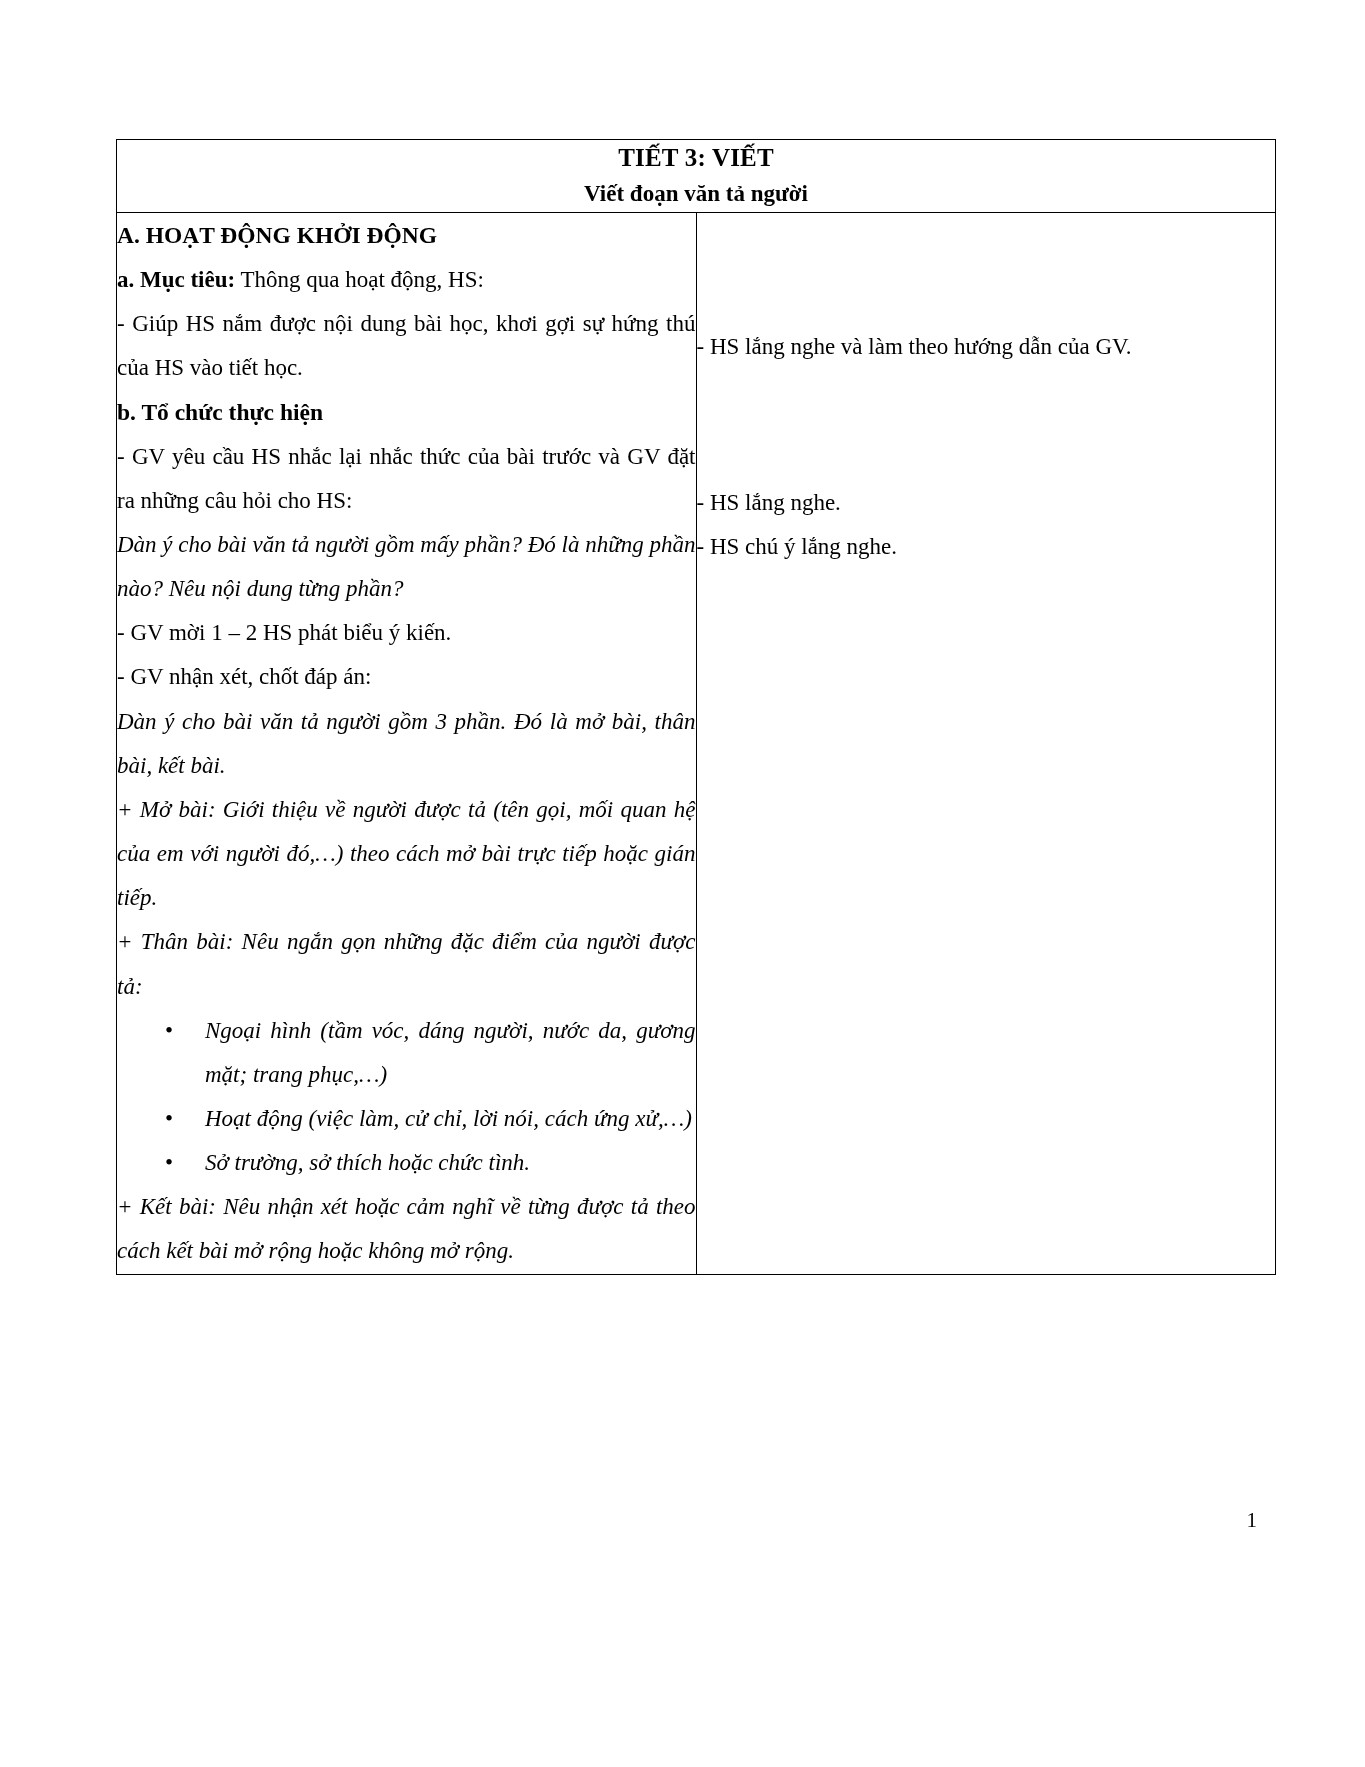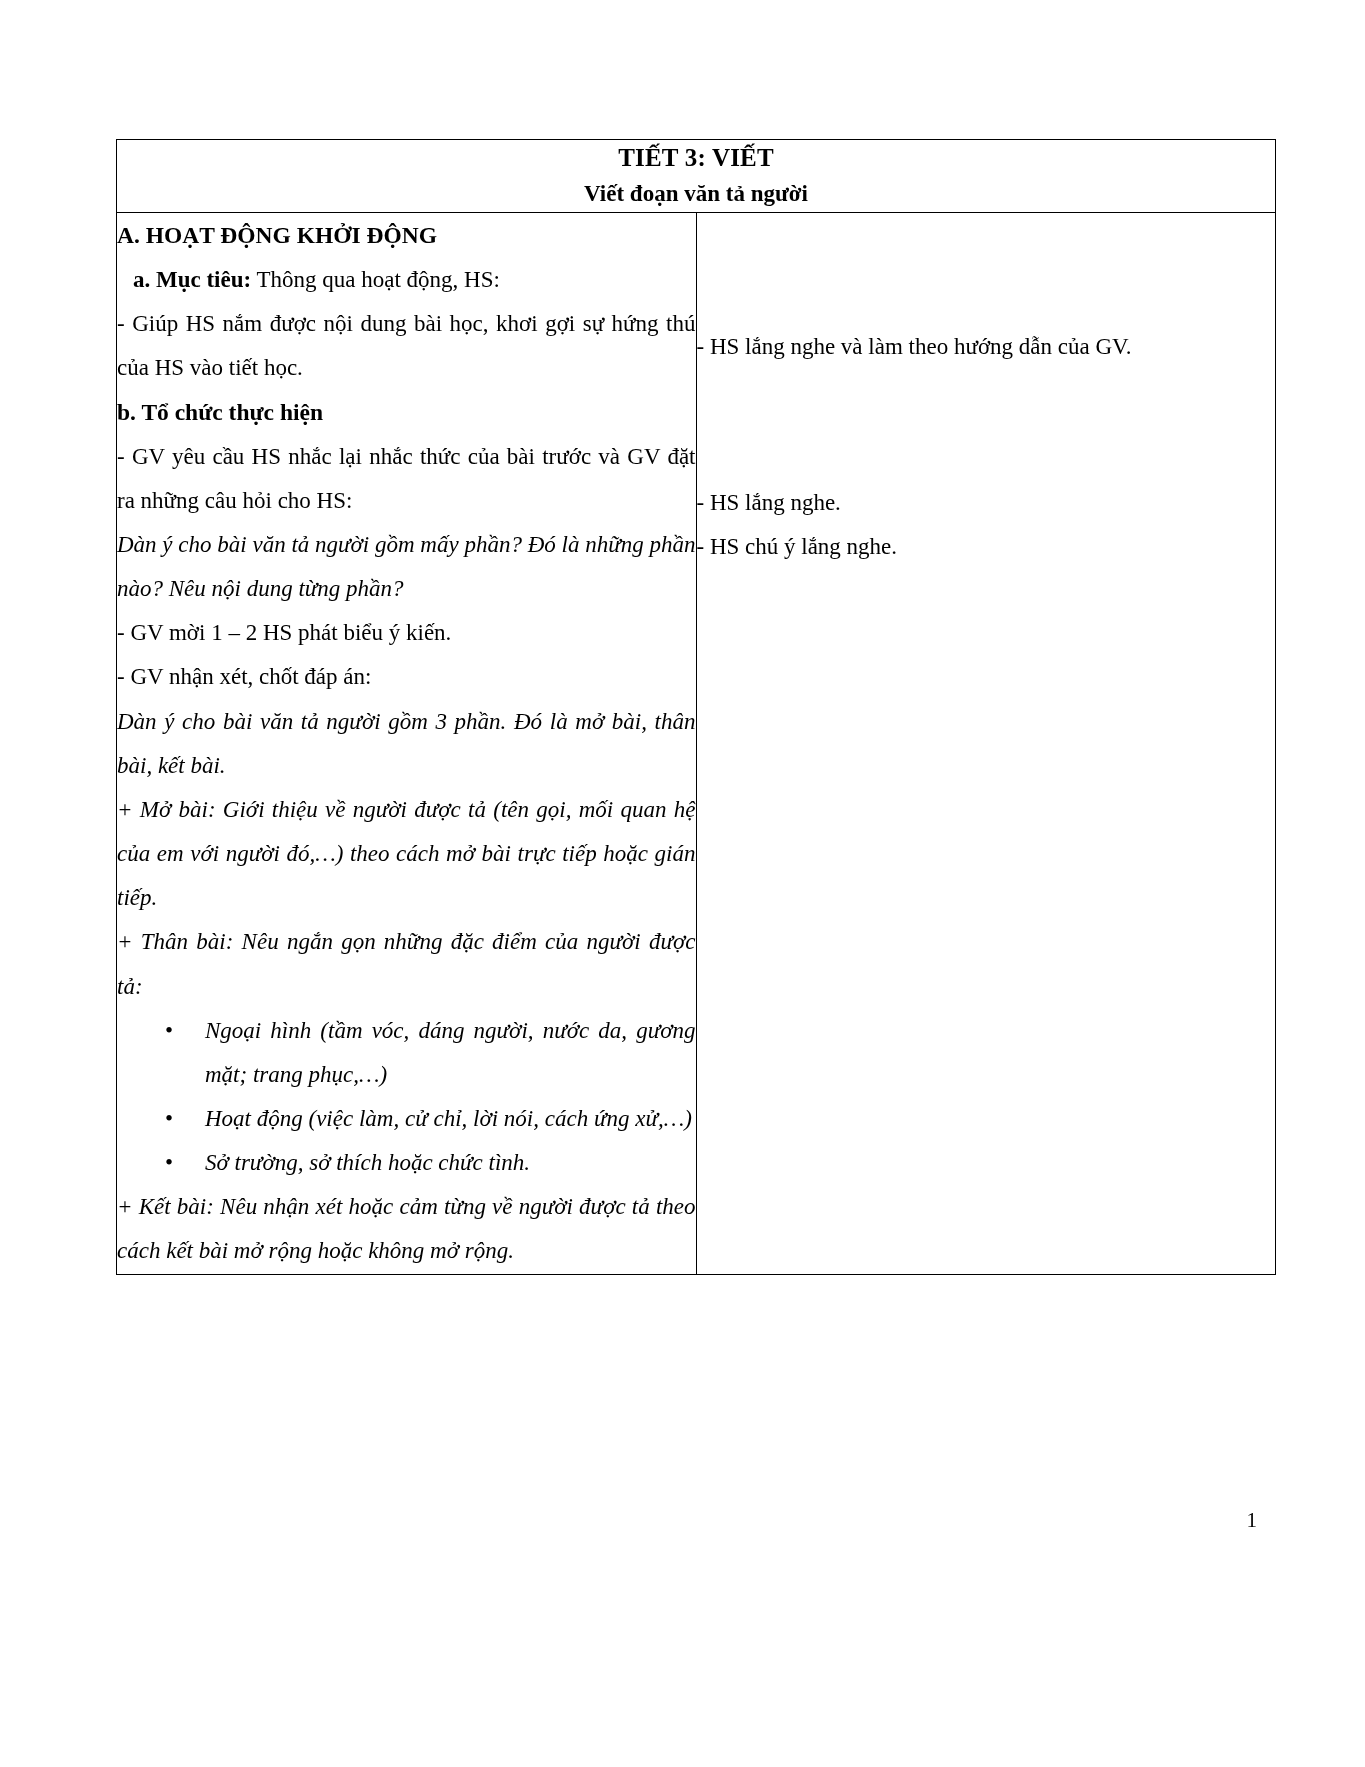--- a/index.html
+++ b/index.html
@@ -63,21 +63,21 @@
     margin: 0 0 0 0;
     font-size: 23px;
     line-height: 1.92;
     text-align: justify;
     text-justify: inter-word;
   }
   p.line.nojust { text-align: left; }
   p.italic {
     font-style: italic;
   }
-  .b { font-weight: bold; margin-left: 16px; }
+  .b { font-weight: bold; }
   .heading {
     font-weight: bold;
     font-size: 23.5px;
     line-height: 1.9;
     margin: 0;
   }
   ul.bullets {
     margin: 0;
     padding: 0 0 0 0;
     list-style: none;
@@ -145,21 +145,21 @@
           <p class="line italic">+ Mở bài: Giới thiệu về người được tả (tên gọi, mối quan hệ của em với người đó,…) theo cách mở bài trực tiếp hoặc gián tiếp.</p>
 
           <p class="line italic">+ Thân bài: Nêu ngắn gọn những đặc điểm của người được tả:</p>
 
           <ul class="bullets">
             <li><span class="dot">•</span><span>Ngoại hình (tầm vóc, dáng người, nước da, gương mặt; trang phục,…)</span></li>
             <li><span class="dot">•</span><span>Hoạt động (việc làm, cử chỉ, lời nói, cách ứng xử,…)</span></li>
             <li><span class="dot">•</span><span>Sở trường, sở thích hoặc chức tình.</span></li>
           </ul>
 
-          <p class="line italic">+ Kết bài: Nêu nhận xét hoặc cảm từng về người được tả theo cách kết bài mở rộng hoặc không mở rộng.</p>
+          <p class="line italic">+ Kết bài: Nêu nhận xét hoặc cảm nghĩ về từng được tả theo cách kết bài mở rộng hoặc không mở rộng.</p>
 
         </td>
         <td class="col-right">
           <div class="right-gap"></div>
           <p class="line">- HS lắng nghe và làm theo hướng dẫn của GV.</p>
           <div class="right-gap"></div>
           <p class="line nojust">- HS lắng nghe.</p>
           <p class="line nojust">- HS chú ý lắng nghe.</p>
         </td>
       </tr>

